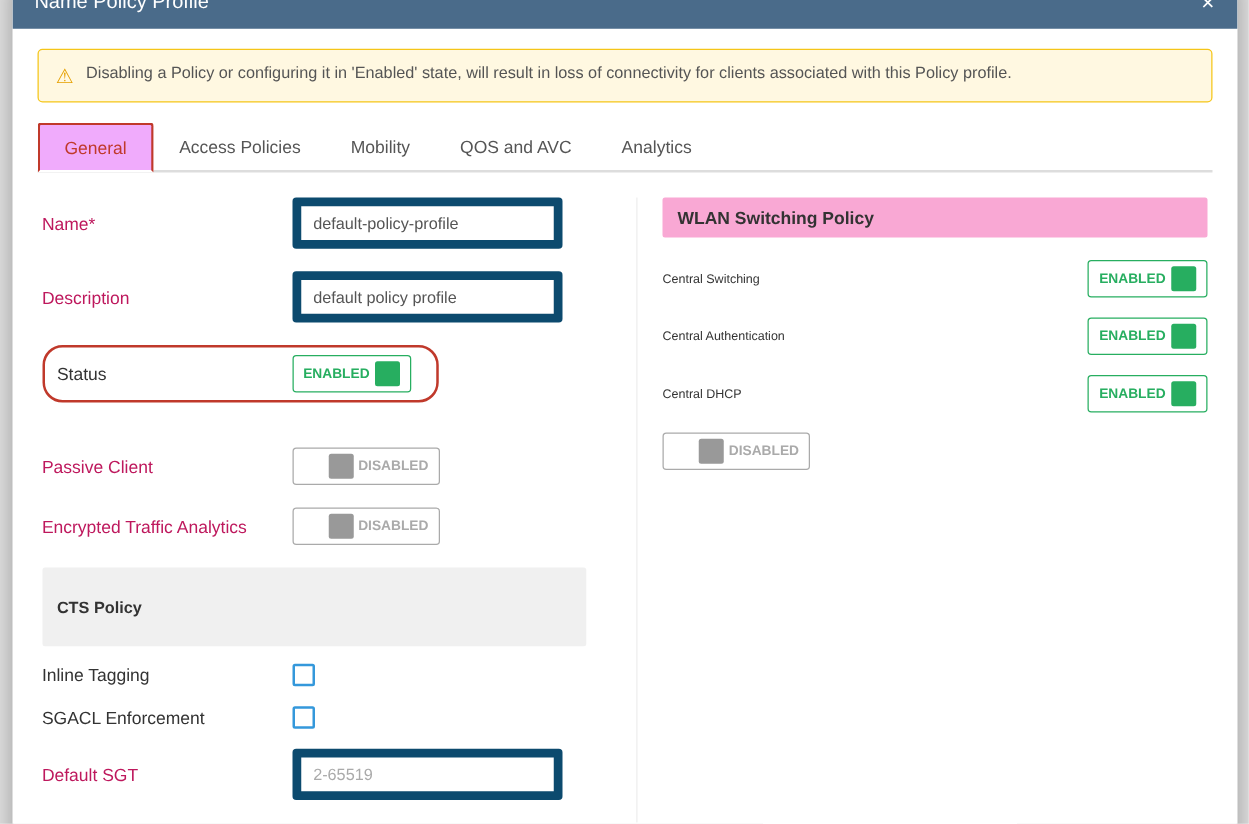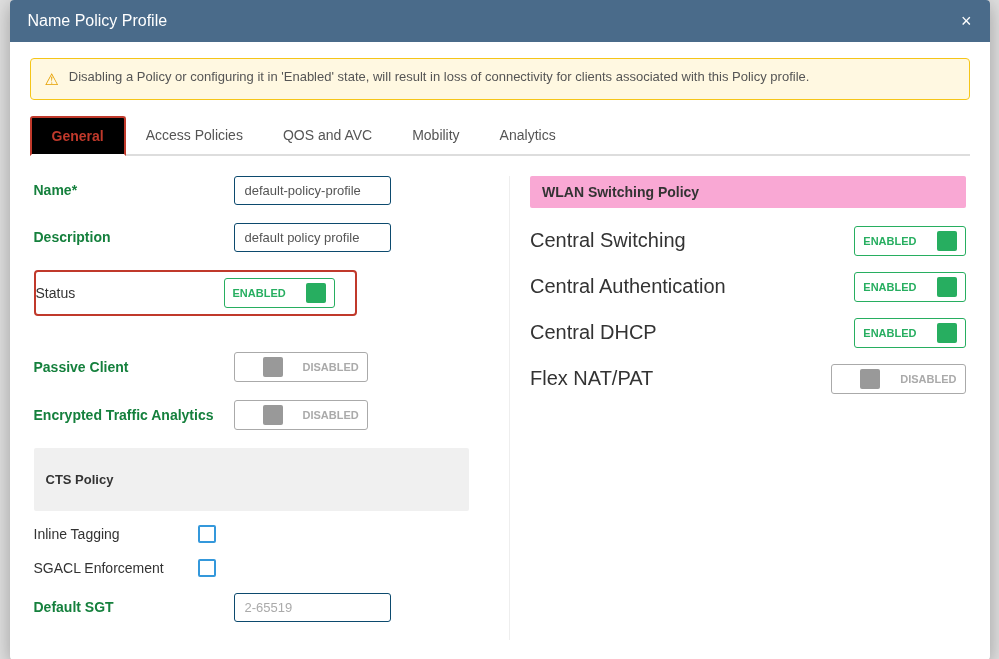--- a/index.html
+++ b/index.html
@@ -67,25 +67,25 @@
       padding: 10px 20px;
       cursor: pointer;
       font-size: 14px;
       color: #555;
       border: none;
       background: none;
       position: relative;
     }
     .tab.active {
       color: #c0392b;
-      font-weight: 700;
+      font-weight: 400;
       border: 2px solid #c0392b;
       border-bottom: 2px solid #fff;
       margin-bottom: -2px;
-      background: #000000;
+      background: #f0abfc;
       border-radius: 3px 3px 0 0;
     }
     .content {
       display: flex;
       gap: 0;
       padding: 20px 24px;
     }
     .left-panel {
       flex: 1;
       padding-right: 40px;
@@ -95,55 +95,54 @@
       padding-left: 20px;
       border-left: 1px solid #eee;
     }
     .form-row {
       display: flex;
       align-items: center;
       margin-bottom: 18px;
     }
     .form-label {
       width: 200px;
-      color: #15803d;
+      color: #be185d;
       font-size: 14px;
       flex-shrink: 0;
-      font-weight: bold;
     }
     .form-input {
-      border: 1px solid #0c4a6e;
+      border: 7px solid #0c4a6e;
       border-radius: 3px;
       padding: 6px 10px;
       font-size: 13px;
       color: #555;
-      width: 157px;
+      width: 216px;
     }
     .form-input::placeholder {
       color: #aaa;
     }
     .status-row {
       display: flex;
       align-items: center;
       margin-bottom: 18px;
       border: 2px solid #c0392b;
-      border-radius: 4px;
-      padding: 6px 0;
+      border-radius: 16px;
+      padding: 6px 10px;
       width: fit-content;
       padding-right: 20px;
     }
     .status-label-outer {
       width: 188px;
       color: #333;
       font-size: 14px;
     }
     .toggle-badge {
       display: inline-flex;
       align-items: center;
-      gap: 20px;
+      gap: 4px;
       border: 1px solid #ccc;
       border-radius: 3px;
       padding: 4px 8px;
       font-size: 11px;
       font-weight: 700;
       cursor: pointer;
     }
     .toggle-badge.enabled {
       border-color: #27ae60;
       color: #27ae60;
@@ -173,21 +172,21 @@
       color: #333;
       border-radius: 2px;
       margin-bottom: 14px;
     }
     .checkbox-row {
       display: flex;
       align-items: center;
       margin-bottom: 16px;
     }
     .checkbox-label {
-      width: 164px;
+      width: 200px;
       color: #333;
       font-size: 14px;
     }
     .checkbox-input {
       width: 18px;
       height: 18px;
       border: 2px solid #3498db;
       border-radius: 2px;
       background: #fff;
       cursor: pointer;
@@ -205,42 +204,42 @@
       border-radius: 2px;
     }
     .right-form-row {
       display: flex;
       align-items: center;
       margin-bottom: 16px;
     }
     .right-form-label {
       flex: 1;
       color: #333;
-      font-size: 20px;
+      font-size: 10px;
     }
   </style>
 </head>
 <body>
 
 <div class="modal">
   <div class="modal-header">
     <span>Name Policy Profile</span>
     <button class="modal-close">×</button>
   </div>
 
   <div class="alert-banner">
     <span class="alert-icon">⚠</span>
     <span>Disabling a Policy or configuring it in 'Enabled' state, will result in loss of connectivity for clients associated with this Policy profile.</span>
   </div>
 
   <div class="tabs">
     <button class="tab active">General</button>
     <button class="tab">Access Policies</button>
+    <button class="tab">Mobility</button>
     <button class="tab">QOS and AVC</button>
-    <button class="tab">Mobility</button>
     <button class="tab">Analytics</button>
   </div>
 
   <div class="content">
     <div class="left-panel">
 
       <div class="form-row">
         <span class="form-label">Name*</span>
         <input class="form-input" type="text" value="default-policy-profile" style="">
       </div>
@@ -316,21 +315,20 @@
 
       <div class="right-form-row">
         <span class="right-form-label">Central DHCP</span>
         <div class="toggle-badge enabled">
           <span>ENABLED</span>
           <span class="toggle-square green"></span>
         </div>
       </div>
 
       <div class="right-form-row">
-        <span class="right-form-label">Flex NAT/PAT</span>
         <div class="toggle-badge disabled-state">
           <span class="toggle-square gray"></span>
           <span>DISABLED</span>
         </div>
       </div>
     </div>
   </div>
 </div>
 
 </body></html>

